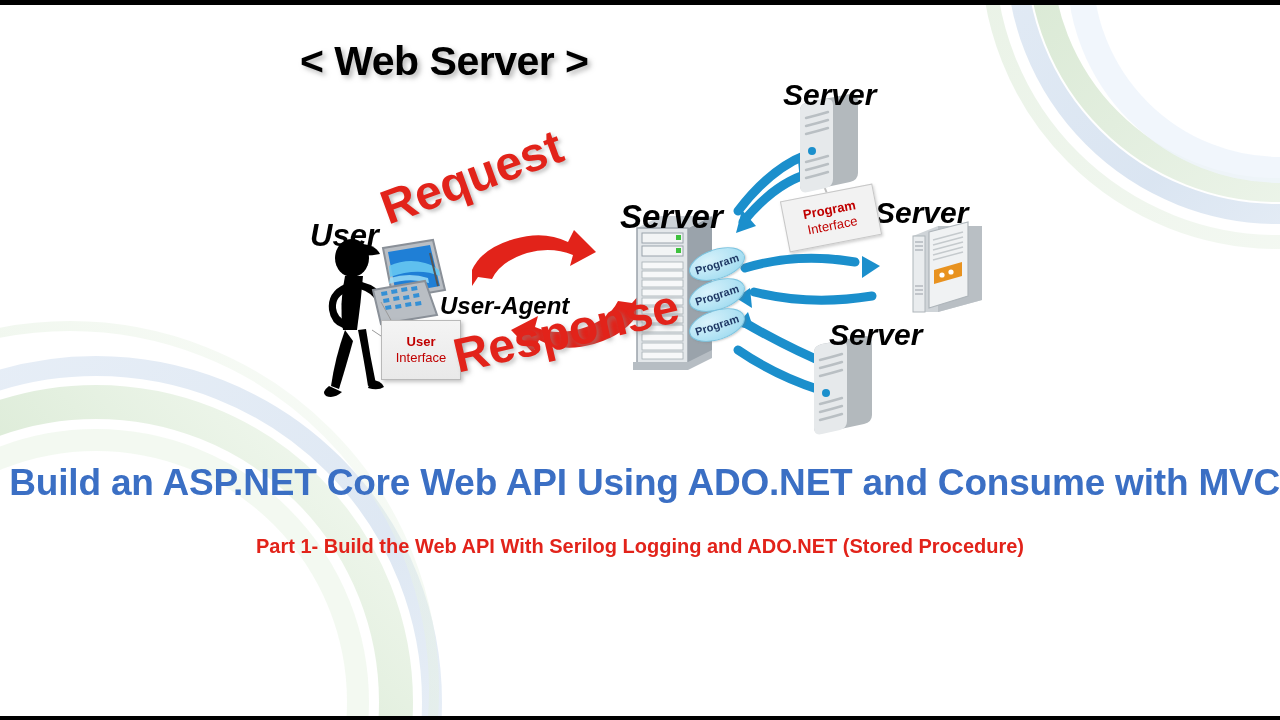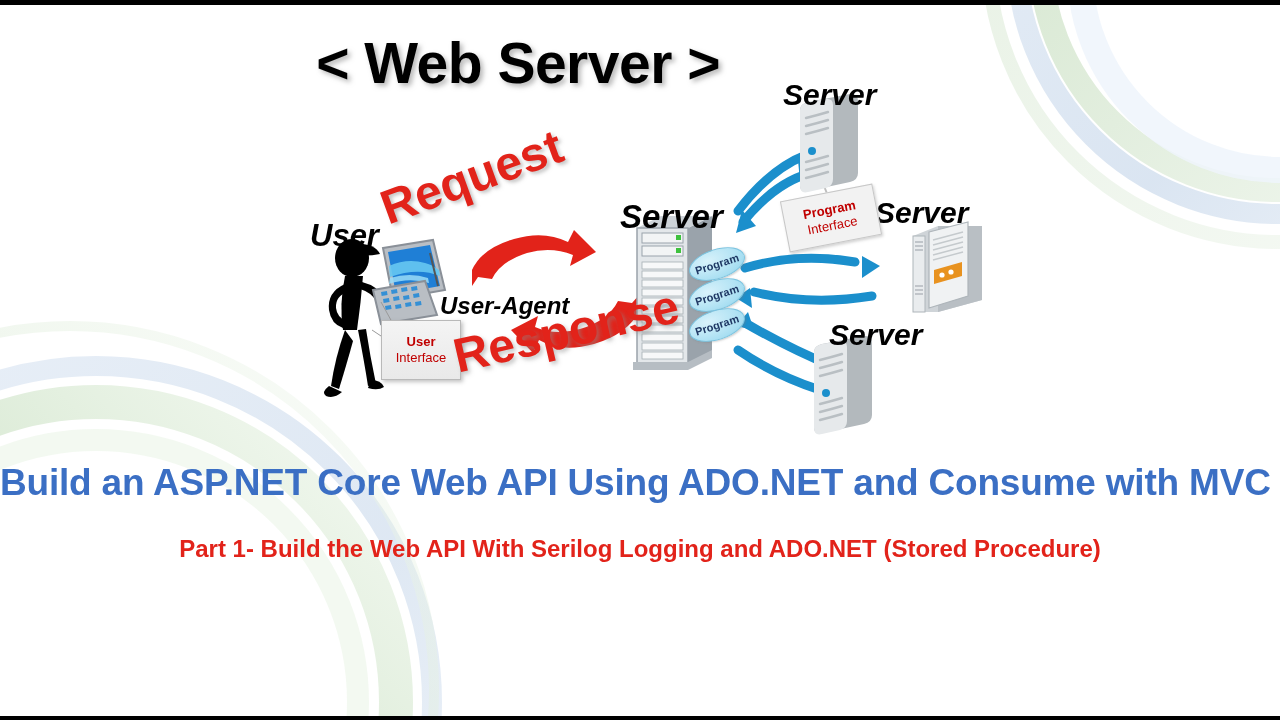--- a/index.html
+++ b/index.html
@@ -41,24 +41,24 @@
     left: 0;
     top: 0;
     width: 1280px;
     height: 440px;
     z-index: 10;
   }
 
   .wordmark {
     position: absolute;
     left: 300px;
-    top: 30px;
+    top: 38px;
     width: 420px;
-    text-align: right;
-    font-size: 57px;
+    text-align: left;
+    font-size: 41px;
     font-weight: bold;
     color: #000000;
     letter-spacing: -0.5px;
     text-shadow: 3px 3px 5px rgba(130,130,130,0.55);
     white-space: nowrap;
   }
 
   .lbl {
     position: absolute;
     font-weight: bold;
@@ -157,35 +157,35 @@
   .prog.p1 { left: 688px; top: 249px; }
   .prog.p2 { left: 688px; top: 280px; }
   .prog.p3 { left: 688px; top: 310px; }
 
   
   .maintitle {
     position: absolute;
     left: 0;
     top: 462px;
     width: 1280px;
-    text-align: left;
+    text-align: right;
     font-size: 37px;
     font-weight: bold;
     color: #3B6FC4;
     letter-spacing: -0.2px;
     white-space: nowrap;
     z-index: 40;
   }
   .subtitle {
     position: absolute;
     left: 0;
     top: 535px;
     width: 1280px;
     text-align: center;
-    font-size: 24px;
+    font-size: 20px;
     font-weight: bold;
     color: #E2231A;
     white-space: nowrap;
     z-index: 40;
   }
 </style>
 </head>
 <body>
 
 <div id="stage">

